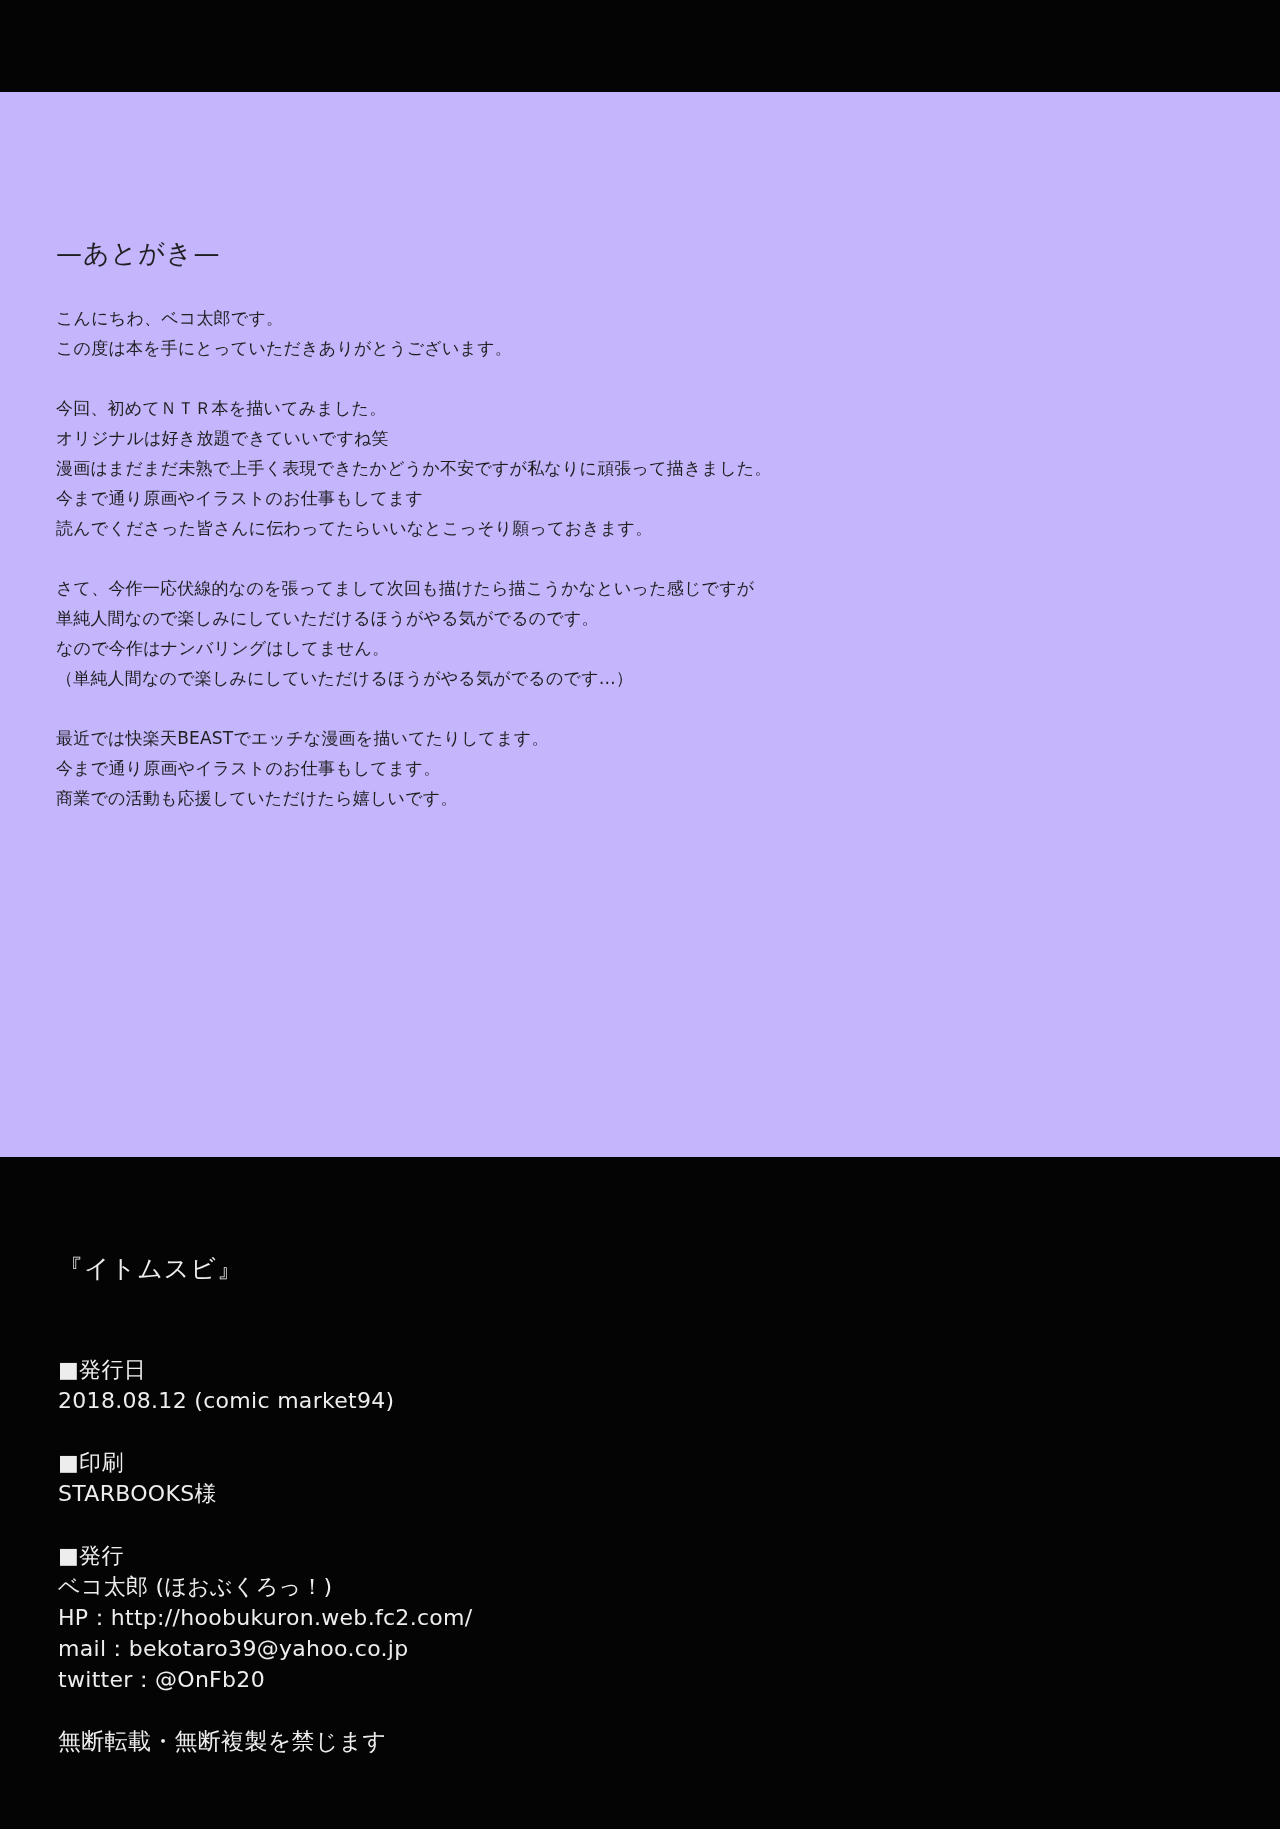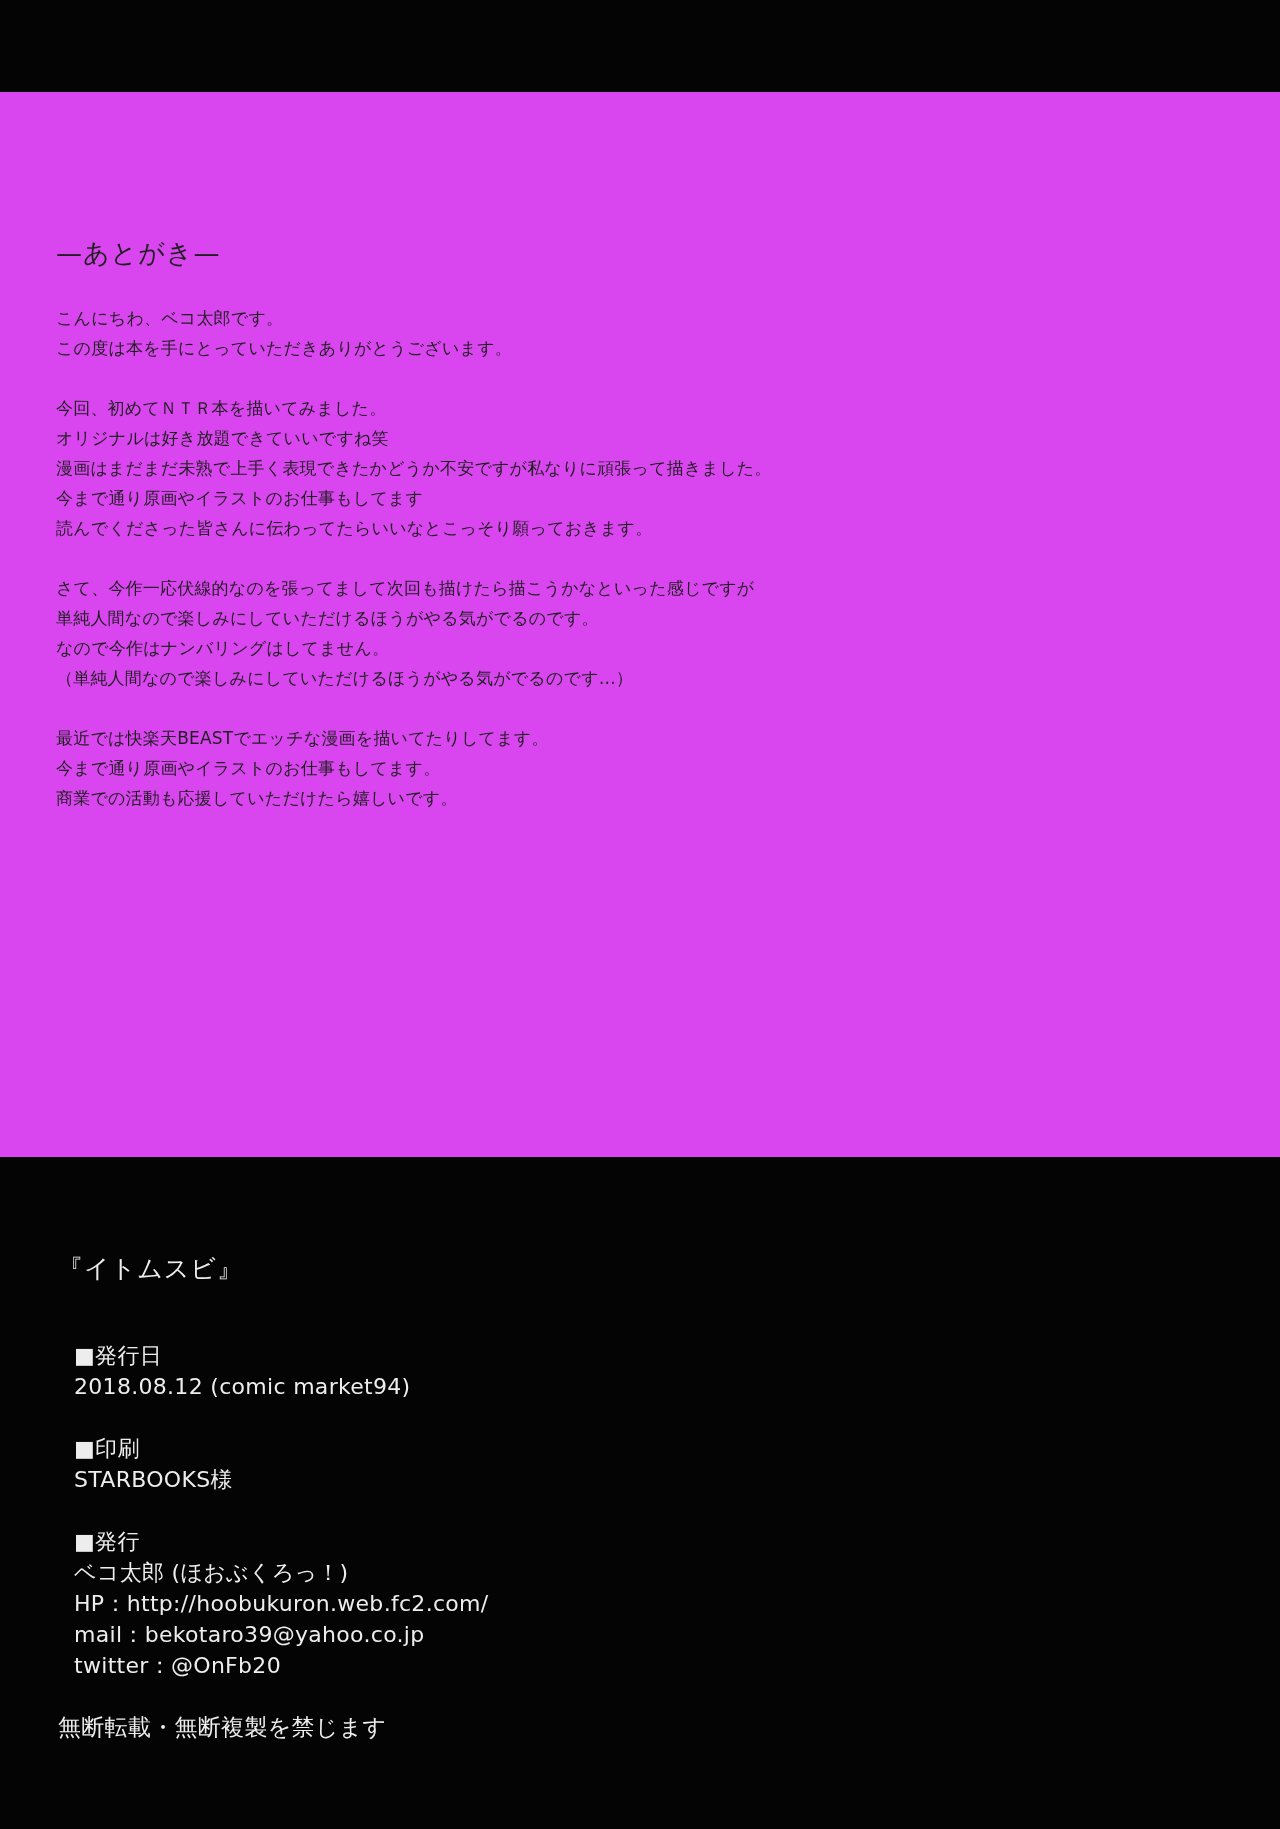--- a/index.html
+++ b/index.html
@@ -4,21 +4,21 @@
 <style>
   html, body {
     margin: 0;
     padding: 0;
     background: #ffffff;
   }
   .page {
     position: relative;
     width: 1280px;
     height: 1829px;
-    background: #d946ef;
+    background: #c4b5fd;
     overflow: hidden;
     font-family: "DejaVu Sans", "Liberation Sans", sans-serif;
     color: #1f1f1f;
   }
   .band-top {
     width: 100%;
     height: 92px;
     background: #040404;
   }
   .afterword {
@@ -52,25 +52,25 @@
     box-sizing: border-box;
     width: 100%;
     height: 672px;
     background: #040404;
     color: #ededed;
     padding: 95px 40px 0 58px;
   }
   .cp-title {
     font-size: 25px;
     line-height: 34px;
-    margin: 0 0 54px 0;
+    margin: 0 0 68px 0;
     letter-spacing: 1px;
   }
   .cp-section {
-    margin: 0 0 31px 16px;
+    margin: 0 0 31px 0;
   }
   .cp-heading, .cp-line {
     font-size: 22px;
     line-height: 31px;
     white-space: nowrap;
     letter-spacing: 0.3px;
   }
   .cp-notice {
     font-size: 23px;
     line-height: 31px;

